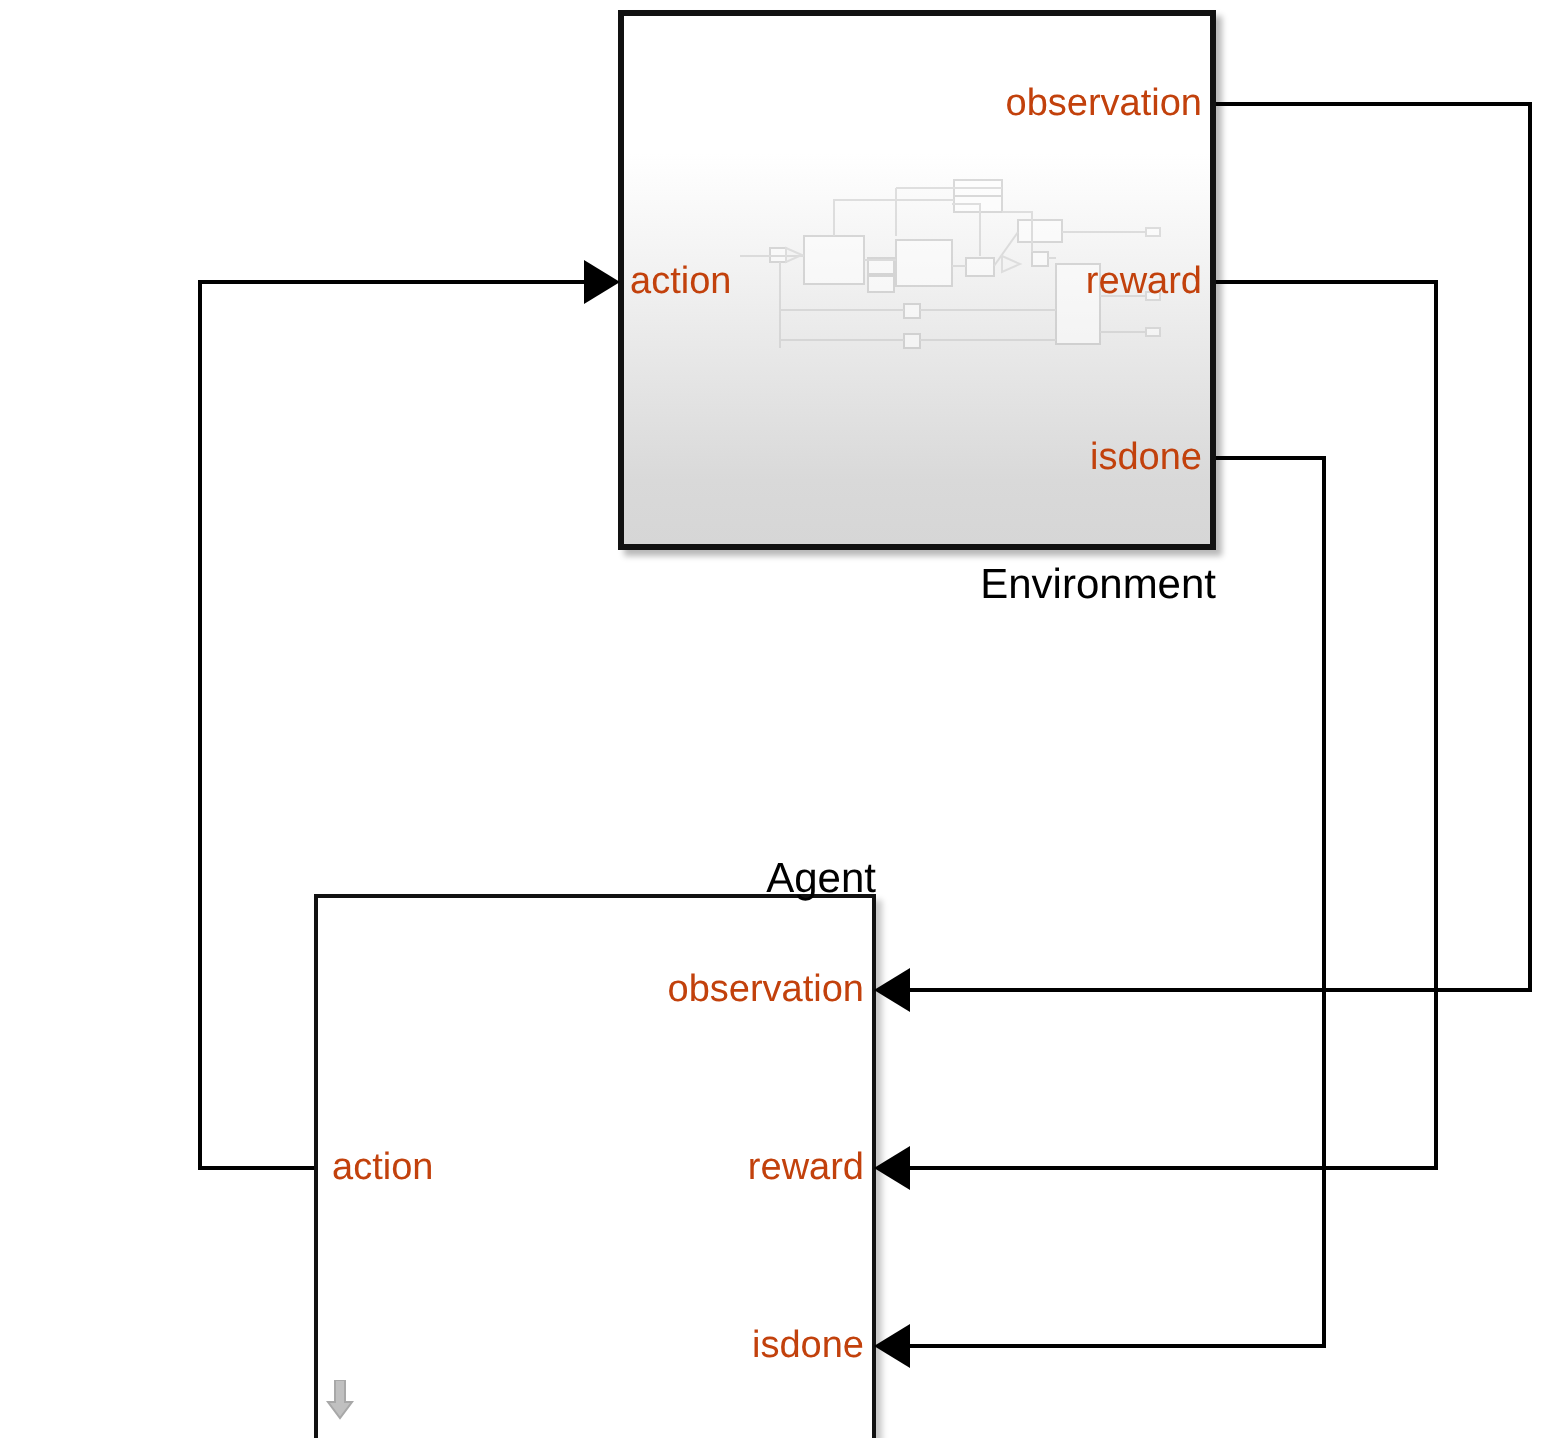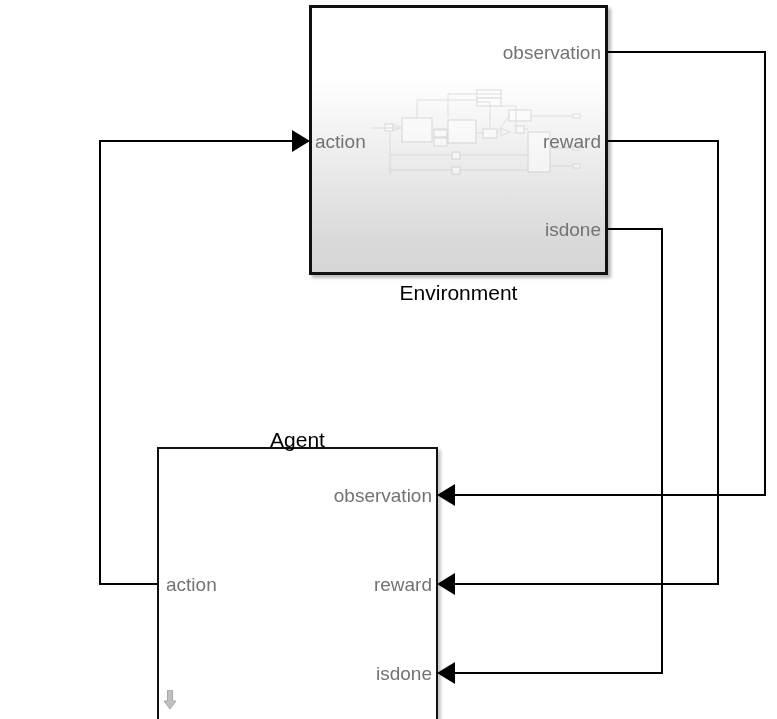--- a/index.html
+++ b/index.html
@@ -61,38 +61,38 @@
     background: #ffffff;
     box-shadow: 3px 3px 3px rgba(0,0,0,0.22);
   }
 
   
   .block-caption {
     position: absolute;
     font-size: 21px;
     color: #000000;
     white-space: nowrap;
-    text-align: center;
+    text-align: right;
   }
   .caption-env {
     left: 309px;
     top: 281px;
     width: 299px;
   }
   .caption-agent {
     left: 157px;
     top: 428px;
     width: 281px;
   }
 
   
   .port-label {
     position: absolute;
     font-size: 19px;
-    color: #737373;
+    color: #c2410c;
     white-space: nowrap;
     line-height: 1;
   }
   .port-right { transform: translate(-100%, -50%); }
   .port-left  { transform: translate(0, -50%); }
 
   
   .arrow {
     position: absolute;
     width: 0;

